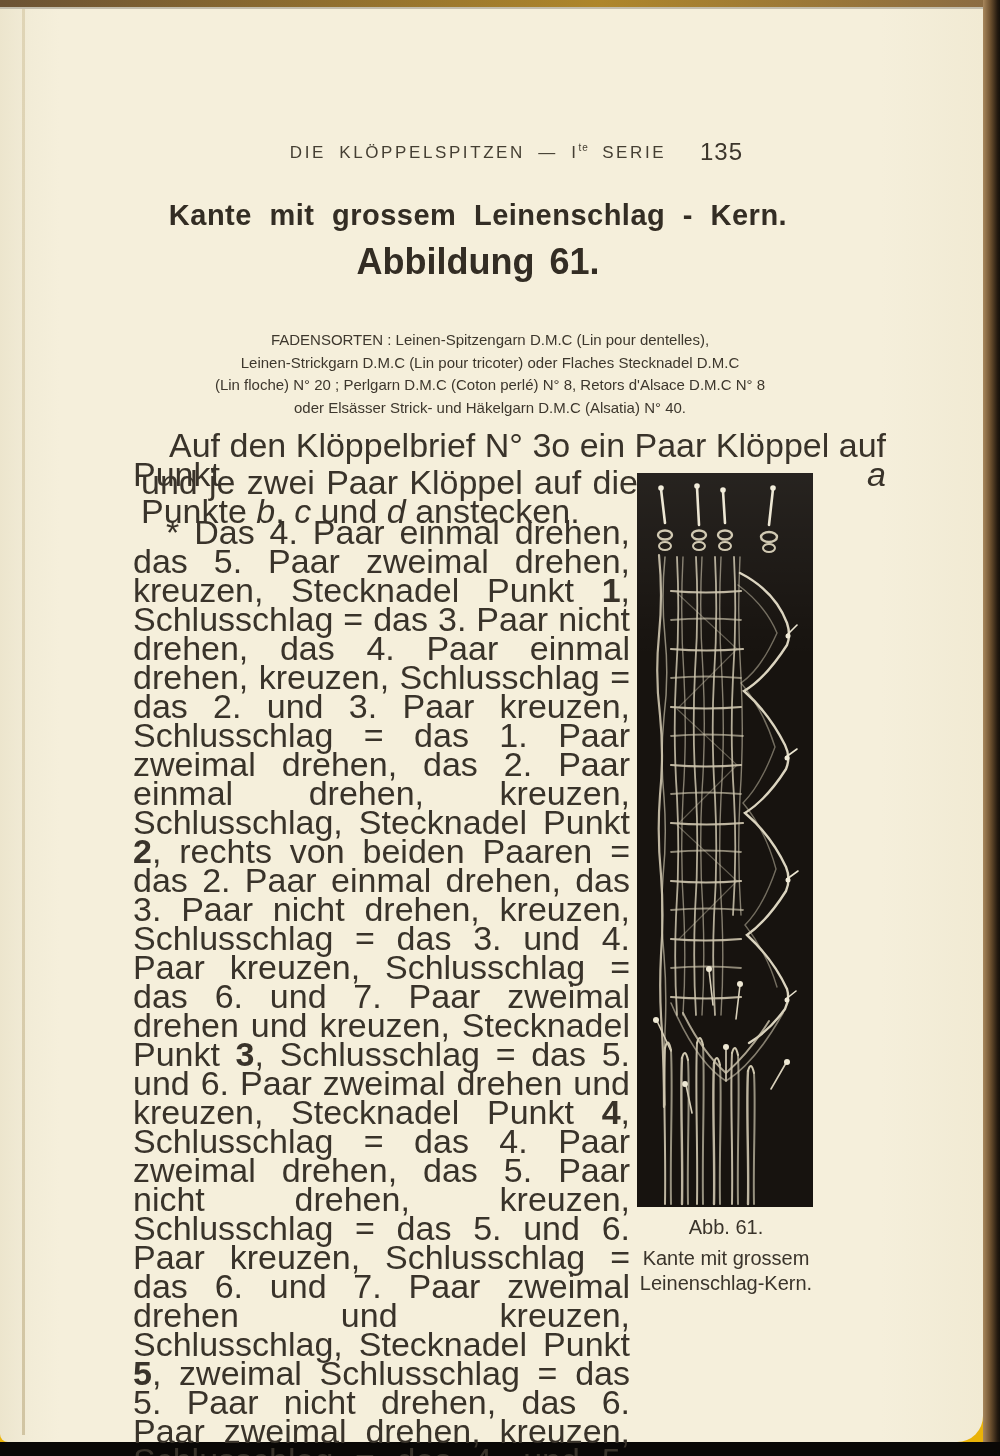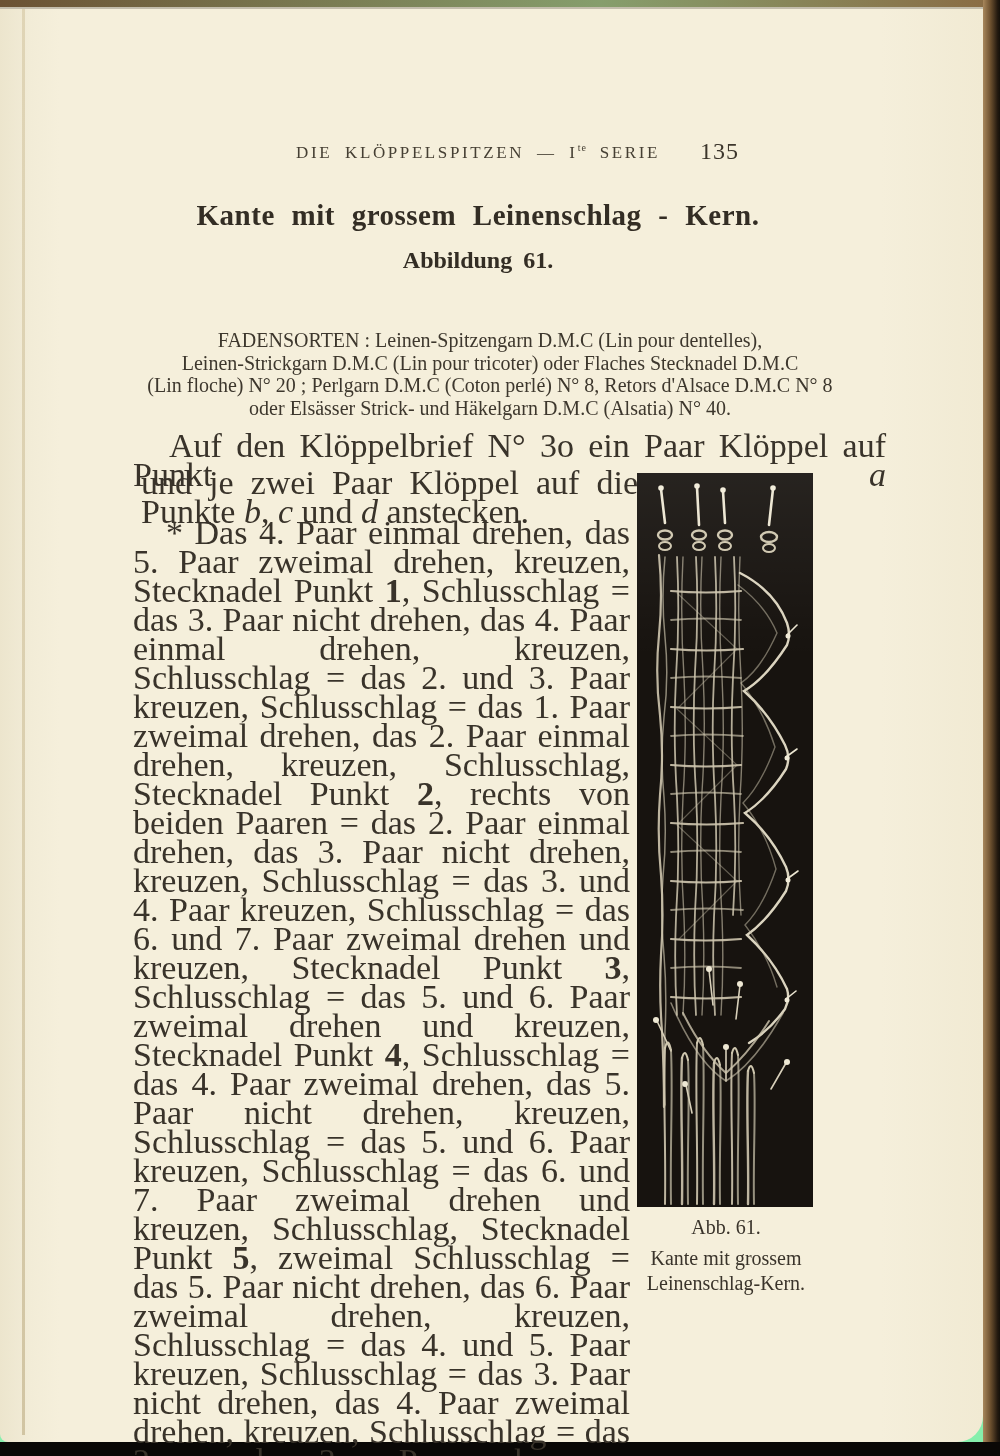--- a/index.html
+++ b/index.html
@@ -1,17 +1,17 @@
 <!DOCTYPE html>
 <html lang="de"><head>
 <meta charset="utf-8">
 <style>
   html,body{margin:0;padding:0;background:#0e0b08;}
-  .scan{position:relative;width:1000px;height:1456px;overflow:hidden;background:#86efac;
-        font-family:Liberation Serif, serif;color:#3a342b;}
+  .scan{position:relative;width:1000px;height:1456px;overflow:hidden;background:#eab308;
+        font-family:Liberation Sans, sans-serif;color:#3a342b;}
   
   .paper{position:absolute;left:0;top:7px;width:983px;height:1435px;
          background:linear-gradient(to right,#ece5cd 0,#f2ecd7 30px,#f5efdb 60px,#f5efdb 880px,#f1ead3 983px);
          border-radius:0 0 26px 8px;}
   .top-edge{position:absolute;left:0;top:0;width:1000px;height:7px;
             background:linear-gradient(to right,#6b5234,#86684299 60%,#8a6b44);}
   .top-light{position:absolute;left:0;top:7px;width:1000px;height:2px;background:#c3bdac;}
   .right-edge{position:absolute;right:0;top:0;width:17px;height:1456px;
               background:linear-gradient(to right,#a8875c,#6b4f2e 45%,#241a10 85%,#14100a);}
   .bottom-edge{position:absolute;left:0;top:1442px;width:1000px;height:14px;background:#0a0806;}
@@ -19,27 +19,27 @@
                  background:linear-gradient(to bottom,#dbcfae,#d4c7a4 60%,#c9bb96);opacity:.8;}
   
   .running{position:absolute;left:133px;top:142px;width:690px;text-align:center;
            font-size:17px;letter-spacing:2.6px;word-spacing:6px;color:#453f33;}
   .running sup{font-size:10px;letter-spacing:1px;}
   .folio{position:absolute;left:700px;top:138px;width:80px;text-align:left;
          font-size:24px;letter-spacing:1px;color:#3c362c;}
   
   .title{position:absolute;left:133px;top:199px;width:690px;text-align:center;
          font-size:29px;font-weight:bold;word-spacing:9px;letter-spacing:.5px;color:#332d24;}
-  .subtitle{position:absolute;left:133px;top:247px;width:690px;text-align:center;
-            font-size:24px;font-weight:bold;word-spacing:5px;color:#332d24;}
+  .subtitle{position:absolute;left:133px;top:241px;width:690px;text-align:center;
+            font-size:36px;font-weight:bold;word-spacing:5px;color:#332d24;}
   .plate-note{position:absolute;left:133px;top:287px;width:690px;text-align:center;
               font-size:24px;word-spacing:3px;}
   
   .materials{position:absolute;left:120px;top:329px;width:740px;text-align:center;
-             font-size:20px;line-height:22.5px;color:#3d372d;}
+             font-size:15px;line-height:22.5px;color:#3d372d;}
   .materials div{white-space:nowrap;}
   
   .p{position:absolute;text-align:justify;font-size:34px;line-height:29px;color:#39332a;}
   .p1{left:133px;top:431px;width:753px;text-indent:36px;text-align-last:justify;}
   .p2{left:133px;top:460px;width:497px;}
   .p3{left:133px;top:518px;width:497px;text-indent:33px;}
   .p .i{font-style:italic;}
   .p .b{font-weight:bold;}
   
   .figure{position:absolute;left:637px;top:473px;width:176px;}

